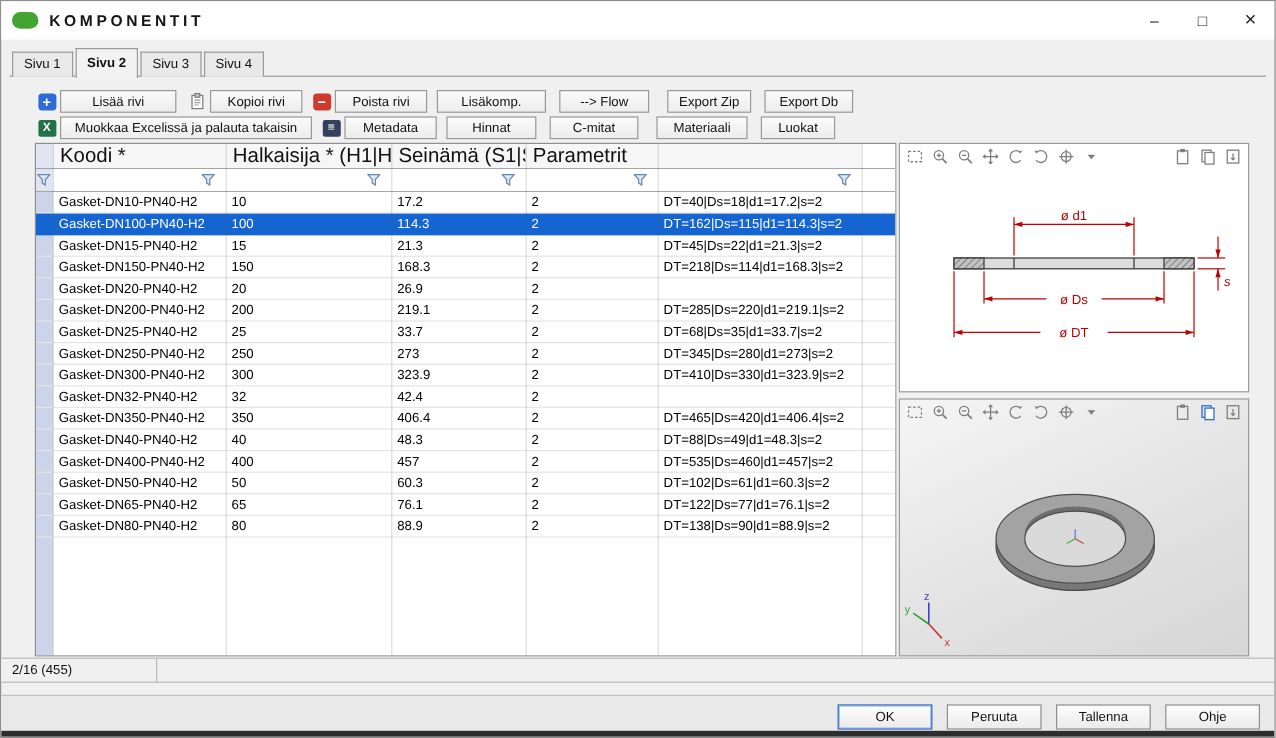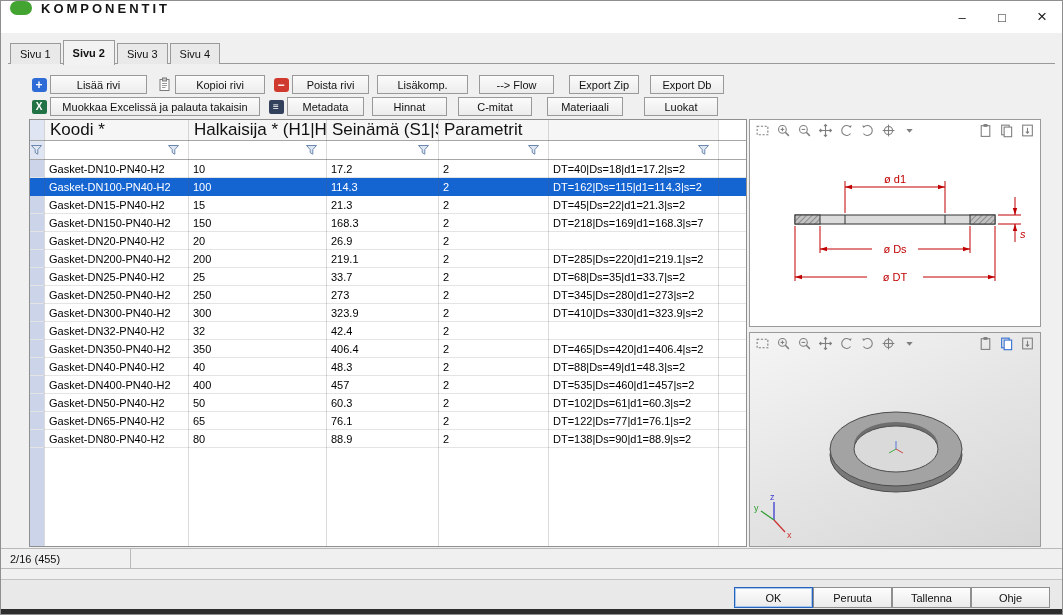--- a/index.html
+++ b/index.html
@@ -1,20 +1,20 @@
 <!DOCTYPE html>
 <html><head>
 <meta charset="utf-8">
 <style>
   html,body{margin:0;padding:0;}
   body{font-family:"Liberation Sans",sans-serif;background:#c8c8c8;}
   .window{position:relative;width:1063px;height:615px;background:#f0f0f0;border:1px solid #8f8f8f;box-sizing:border-box;overflow:hidden;}
 
   
-  .titlebar{position:absolute;top:0;left:0;right:0;height:32px;background:#ffffff;display:flex;align-items:flex-start;padding-left:9px;}
+  .titlebar{position:absolute;top:0;left:0;right:0;height:32px;background:#ffffff;display:flex;align-items:center;padding-left:9px;}
   .app-logo{width:22px;height:14px;background:#44a432;border-radius:7px;}
   .win-title{margin-left:9px;font-size:13px;font-weight:bold;letter-spacing:3px;color:#151515;}
   .win-controls{margin-left:auto;display:flex;height:100%;}
   .win-btn{width:40px;height:100%;display:flex;align-items:center;justify-content:center;font-size:13px;color:#222;}
   .win-btn.close{font-size:17px;}
 
   
   .tab-underline{position:absolute;top:62px;left:7px;right:7px;height:1px;background:#9a9a9a;}
   .tabstrip{position:absolute;top:40px;left:9px;height:23px;display:flex;align-items:flex-end;z-index:2;}
   .tab{height:20px;padding:0 9px;font-size:11px;display:flex;align-items:center;border:1px solid #9a9a9a;border-bottom:none;background:#e9e9e9;margin-right:2px;color:#111;}
@@ -58,21 +58,21 @@
   .p-icon.hl{color:#2f6bd0;}
   .draw2d,.draw3d{position:absolute;left:0;top:21px;}
   .dim{stroke:#c00000;fill:none;stroke-width:1;}
   .dimfill{fill:#c00000;}
   .dimtext{fill:#c00000;font-size:11px;font-family:"Liberation Sans",sans-serif;}
 
   
   .statusbar{position:absolute;top:547px;left:0;right:0;height:21px;border-top:1px solid #b9b9b9;border-bottom:1px solid #b9b9b9;background:#f0f0f0;display:flex;align-items:center;box-sizing:border-box;}
   .status-cell{width:130px;height:100%;border-right:1px solid #b9b9b9;display:flex;align-items:center;padding-left:9px;font-size:11px;color:#111;box-sizing:border-box;}
   .footer{position:absolute;top:578px;left:0;right:0;height:32px;background:#e9e9e9;border-top:1px solid #c2c2c2;}
-  .footer-buttons{position:absolute;top:7px;right:12px;display:flex;align-items:flex-end;}
+  .footer-buttons{position:absolute;top:7px;right:12px;display:flex;gap:12px;align-items:flex-end;}
   .fbtn{width:79px;height:21px;border:1px solid #8f8f8f;background:linear-gradient(#fdfdfd,#ebebeb);font-size:11px;font-family:inherit;color:#111;}
   .fbtn.default{border:1px solid #2463be;box-shadow:inset 0 0 0 1px #a9c7ec;}
   .bottom-edge{position:absolute;bottom:0;left:0;right:0;height:5px;background:#2d2d2d;}
 </style>
 </head>
 <body>
 
 <div class="window">
 
   <div class="titlebar">
@@ -100,21 +100,21 @@
       <button class="btn" style="width: 97px;">Lisää rivi</button>
       <span class="tb-icon" style="margin-left: 7px;">
         <svg viewBox="0 0 15 15">
           <rect x="3" y="2.5" width="9" height="11" fill="#fdfdfd" stroke="#7a7a7a"></rect>
           <rect x="5.5" y="1" width="4" height="3" fill="#c9c9c9" stroke="#7a7a7a"></rect>
           <line x1="5" y1="6.5" x2="10" y2="6.5" stroke="#9a9a9a"></line>
           <line x1="5" y1="8.5" x2="10" y2="8.5" stroke="#9a9a9a"></line>
           <line x1="5" y1="10.5" x2="8.5" y2="10.5" stroke="#9a9a9a"></line>
         </svg>
       </span>
-      <button class="btn" style="width: 90px;">Kopioi rivi</button>
+      <button class="btn" style="width: 77px;">Kopioi rivi</button>
       <span class="tb-icon" style="margin-left: 6px;">
         <span class="sq sq-red">−</span>
       </span>
       <button class="btn" style="width: 77px;">Poista rivi</button>
       <button class="btn" style="width: 91px; margin-left: 8px;">Lisäkomp.</button>
       <button class="btn" style="width: 75px; margin-left: 11px;">--&gt; Flow</button>
       <button class="btn" style="width: 70px; margin-left: 15px;">Export Zip</button>
       <button class="btn" style="width: 74px; margin-left: 11px;">Export Db</button>
     </div>
   <div class="toolbar" style="top:96px" id="tb2">
@@ -122,21 +122,21 @@
         <span class="sq sq-green">X</span>
       </span>
       <button class="btn" style="width: 210px;">Muokkaa Excelissä ja palauta takaisin</button>
       <span class="tb-icon" style="margin-left: 6px;">
         <span class="sq sq-dark">≡</span>
       </span>
       <button class="btn" style="width: 77px;">Metadata</button>
       <button class="btn" style="width: 75px; margin-left: 8px;">Hinnat</button>
       <button class="btn" style="width: 74px; margin-left: 11px;">C-mitat</button>
       <button class="btn" style="width: 76px; margin-left: 15px;">Materiaali</button>
-      <button class="btn" style="width: 74px; margin-left: 21px;">Luokat</button>
+      <button class="btn" style="width: 62px; margin-left: 11px;">Luokat</button>
     </div>
 
   <div class="table">
     <div class="tgrid" id="grid">
         <div class="trow thead">
           <div class="c sel-c"></div>
           <div class="c">Koodi *</div>
           <div class="c">Halkaisija * (H1|H2...)</div>
           <div class="c">Seinämä (S1|S2...)</div>
           <div class="c">Parametrit</div>
@@ -201,21 +201,21 @@
           <div class="dc">2</div>
           <div class="dc">DT=45|Ds=22|d1=21.3|s=2</div>
           <div class="dc"></div>
         </div>
         <div class="trow tdata">
           <div class="dc sel-c"></div>
           <div class="dc">Gasket-DN150-PN40-H2</div>
           <div class="dc">150</div>
           <div class="dc">168.3</div>
           <div class="dc">2</div>
-          <div class="dc">DT=218|Ds=169|d1=168.3|s=7</div>
+          <div class="dc">DT=218|Ds=114|d1=168.3|s=2</div>
           <div class="dc"></div>
         </div>
         <div class="trow tdata">
           <div class="dc sel-c"></div>
           <div class="dc">Gasket-DN20-PN40-H2</div>
           <div class="dc">20</div>
           <div class="dc">26.9</div>
           <div class="dc">2</div>
           <div class="dc"></div>
         </div>

